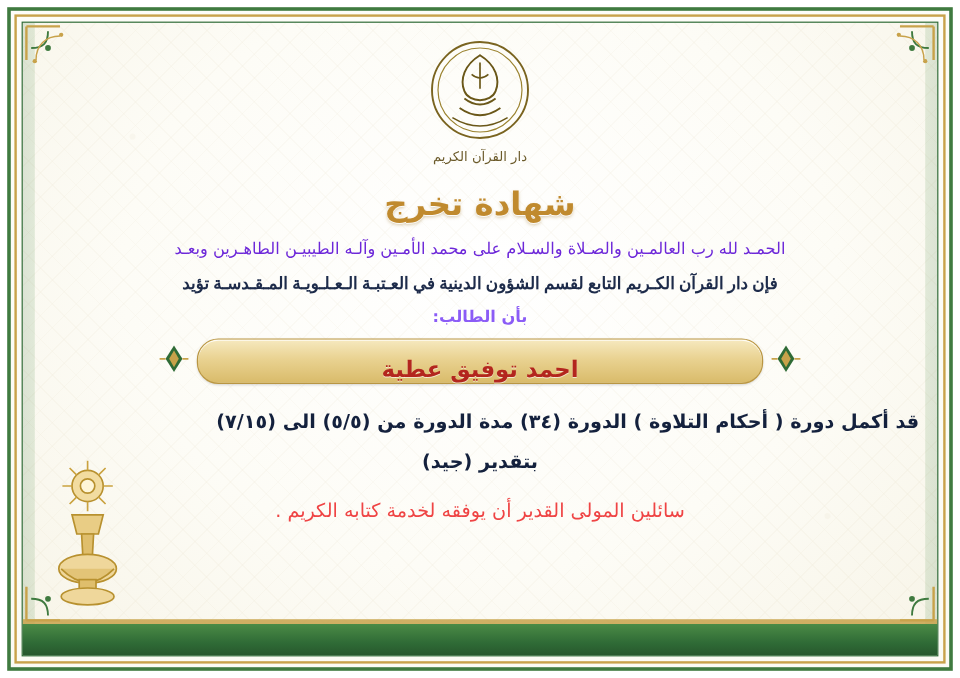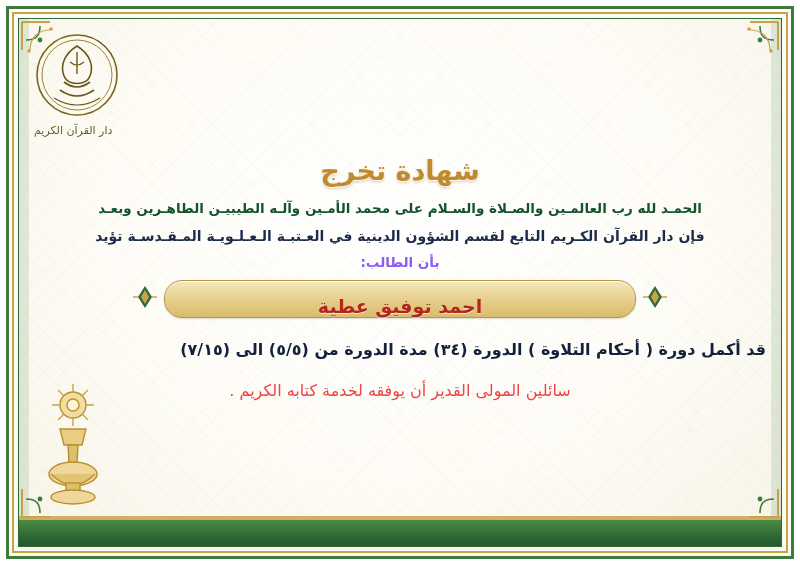--- a/index.html
+++ b/index.html
@@ -95,21 +95,21 @@
   .content {
     position: absolute;
     inset: 24px 34px 50px 34px;
     text-align: center;
   }
 
   .logo-wrap {
     margin-top: 8px;
     display: flex;
     flex-direction: column;
-    align-items: flex-end;
+    align-items: center;
   }
   .logo-mark { display:block; }
   .logo-caption {
     margin-top: 2px;
     font-size: 11px;
     color: #6b5a2a;
     letter-spacing: .5px;
     font-family: "DejaVu Sans", sans-serif;
   }
 
@@ -119,30 +119,31 @@
     font-weight: bold;
     color: #c08a2e;
     letter-spacing: 3px;
     text-shadow: 0 1px 0 rgba(255,255,255,.9), 0 2px 3px rgba(150,110,30,.35);
     font-family: "DejaVu Sans", sans-serif;
   }
 
   .line-basmala {
     margin-top: 14px;
     font-size: 13.5px;
-    font-weight: bold;
-    color: #14532d;
+    font-weight: normal;
+    color: #6d28d9;
     letter-spacing: .4px;
   }
   .line-body {
     margin-top: 12px;
     font-size: 14px;
     font-weight: bold;
     color: #1d2b4a;
     letter-spacing: .6px;
+    font-family: Liberation Serif, serif;
   }
   .line-student {
     margin-top: 10px;
     font-size: 13.5px;
     font-weight: bold;
     color: #8b5cf6;
   }
 
   
   .plaque-row {
@@ -315,16 +316,17 @@
         </svg>
       </span>
     </div>
 
     <div class="line-course">
       <span>قد أكمل دورة (</span>
       <span class="course-name">أحكام التلاوة</span>
       <span>) الدورة (٣٤) مدة الدورة من (٥/٥) الى (٧/١٥)</span>
     </div>
 
+    <div class="line-grade">بتقدير (جيد)</div>
 
     <div class="line-closing">سائلين المولى القدير أن يوفقه لخدمة كتابه الكريم .</div>
   </div>
 </div>
 
 </body></html>

